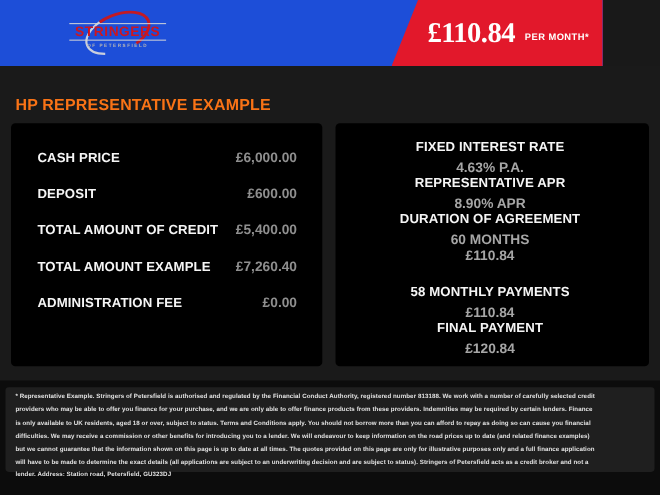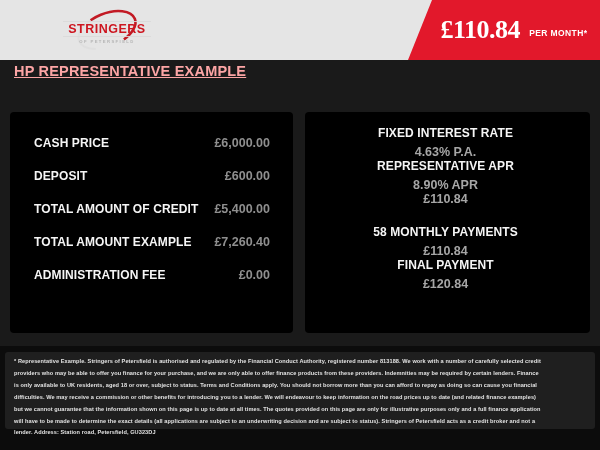--- a/index.html
+++ b/index.html
@@ -2,35 +2,35 @@
 <html><head>
 <meta charset="utf-8">
 <style>
   html,body{margin:0;padding:0;}
   body{
     width:600px;height:450px;position:relative;overflow:hidden;
     background:#191919;font-family:"Liberation Sans",sans-serif;
     -webkit-font-smoothing:antialiased;
   }
   
-  .header-bar{position:absolute;top:0;left:0;width:600px;height:60px;background:#e5e5e5;}
+  .header-bar{position:absolute;top:0;left:0;width:548px;height:60px;background:#1d4ed8;}
   .logo{position:absolute;left:58px;top:6px;width:98px;height:48px;cursor:pointer;}
   .price-tag{
     position:absolute;right:0;top:0;width:192px;height:60px;background:#e2182b;
     clip-path:polygon(24px 0,100% 0,100% 100%,0 100%);
     display:flex;align-items:center;justify-content:center;gap:9px;
     padding-left:20px;box-sizing:border-box;
   }
   .price-amount{font-family:"Liberation Serif",serif;font-weight:700;font-size:26px;
     color:#ffffff;letter-spacing:-0.5px;line-height:1;}
   .price-per{font-size:8.5px;font-weight:700;color:#ffffff;letter-spacing:0.4px;padding-top:6px;}
   
   .main-bg{position:absolute;top:60px;left:0;width:600px;height:286px;background:#1a1a1a;}
-  .section-title{position:absolute;top:63px;left:14px;font-size:14.5px;font-weight:700;
-    color:#fca5a5;letter-spacing:0.2px;text-decoration:underline;}
+  .section-title{position:absolute;top:88px;left:14px;font-size:14.5px;font-weight:700;
+    color:#f97316;letter-spacing:0.2px;}
   .panel{position:absolute;top:112px;height:221px;background:#000000;border-radius:4px;
     box-sizing:border-box;padding-top:14px;}
   .panel-left{left:10px;width:283px;}
   .panel-right{left:305px;width:285px;}
   .row{height:33px;display:flex;align-items:center;justify-content:space-between;}
   .panel-left .row{padding:0 23px 0 24px;}
   .panel-right .row{padding:0 22px 0 18px;flex-direction:column;}
   .lbl{font-size:12px;font-weight:700;color:#f5f5f5;letter-spacing:0.1px;white-space:nowrap;}
   .val{font-size:12.5px;font-weight:700;white-space:nowrap;}
   .panel-left .val{color:#8f8f8f;}
@@ -94,20 +94,24 @@
 <div class="panel panel-right">
   <div class="row">
     <span class="lbl">FIXED INTEREST RATE</span>
     <span class="val">4.63% P.A.</span>
   </div>
   <div class="row">
     <span class="lbl">REPRESENTATIVE APR</span>
     <span class="val">8.90% APR</span>
   </div>
   <div class="row">
+    <span class="lbl">DURATION OF AGREEMENT</span>
+    <span class="val">60 MONTHS</span>
+  </div>
+  <div class="row">
     <span class="val">£110.84</span>
   </div>
   <div class="row">
     <span class="lbl">58 MONTHLY PAYMENTS</span>
     <span class="val">£110.84</span>
   </div>
   <div class="row">
     <span class="lbl">FINAL PAYMENT</span>
     <span class="val">£120.84</span>
   </div>

